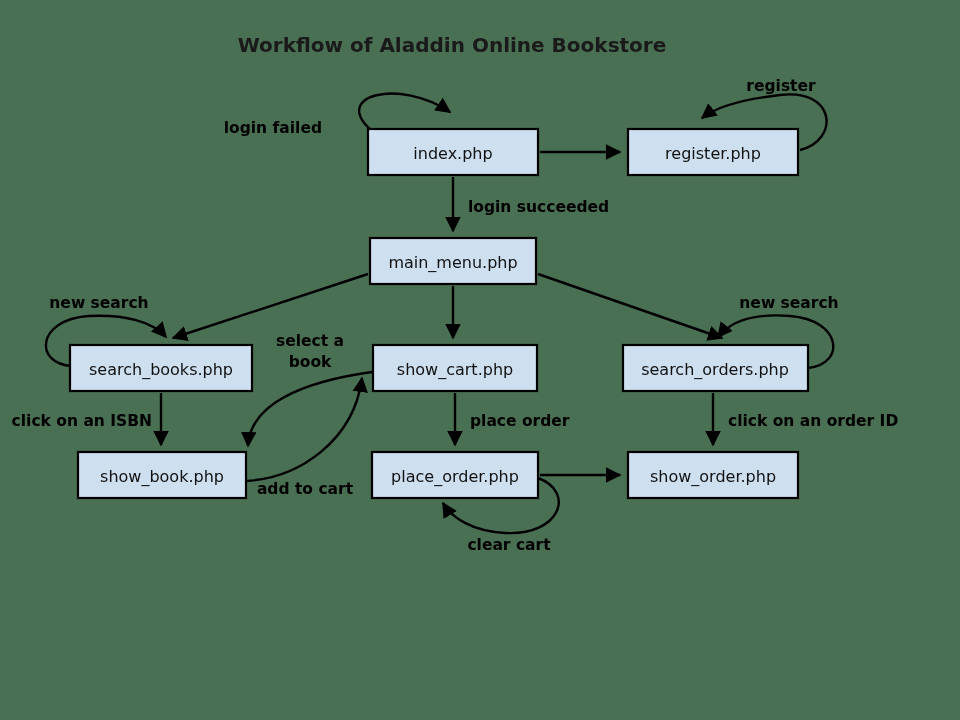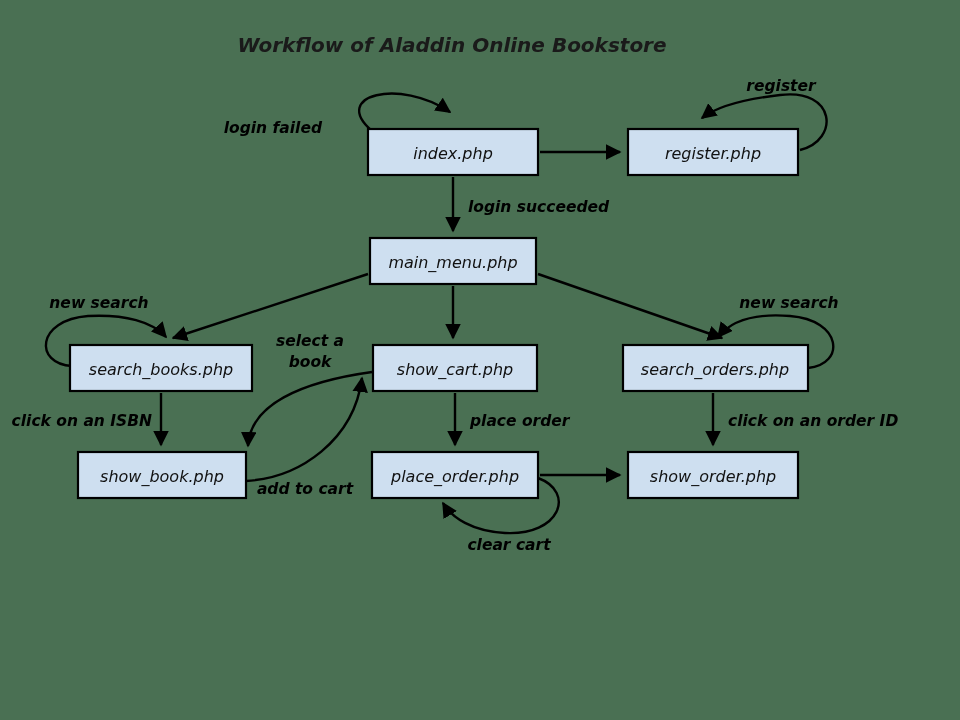--- a/index.html
+++ b/index.html
@@ -11,21 +11,20 @@
     width: 960px;
     height: 720px;
     overflow: hidden;
     font-family: "DejaVu Sans", sans-serif;
   }
   #canvas {
     position: relative;
     width: 960px;
     height: 720px;
     background: #4a7053;
-    font-style: italic;
   }
   svg#diagram {
     position: absolute;
     top: 0; left: 0;
     width: 960px;
     height: 720px;
   }
   .node-rect {
     fill: #cedff0;
     stroke: #000000;

